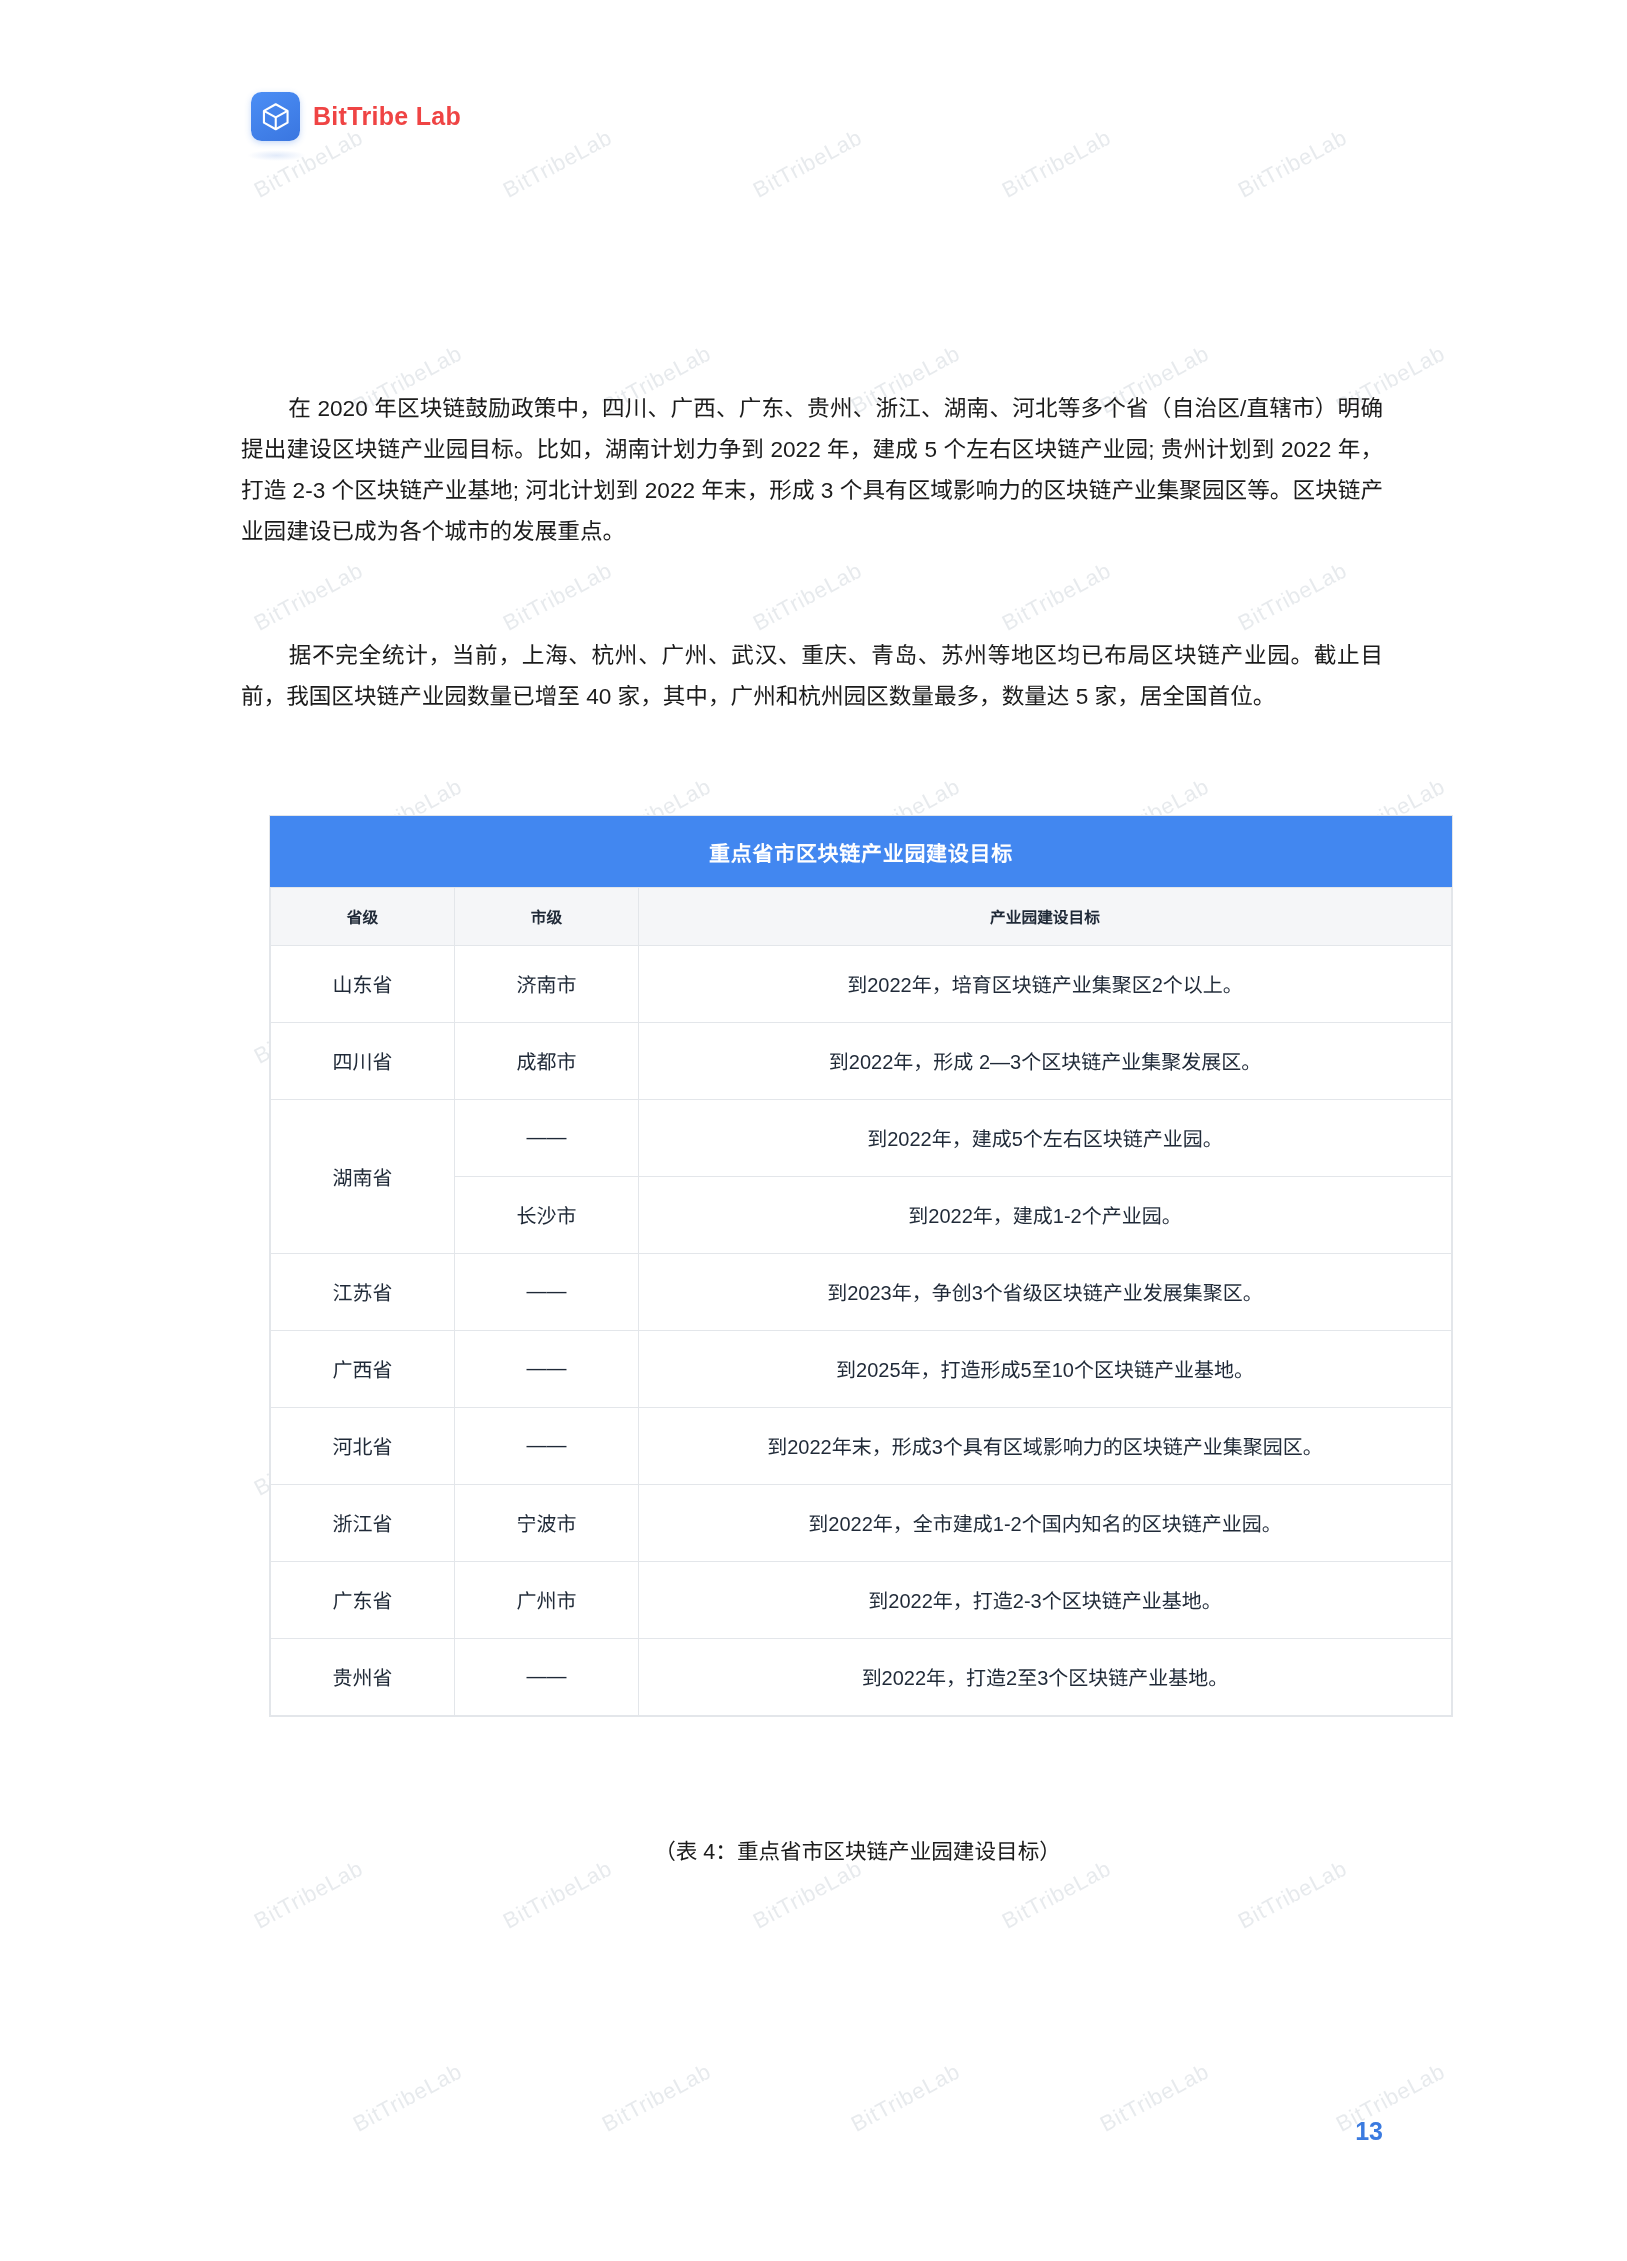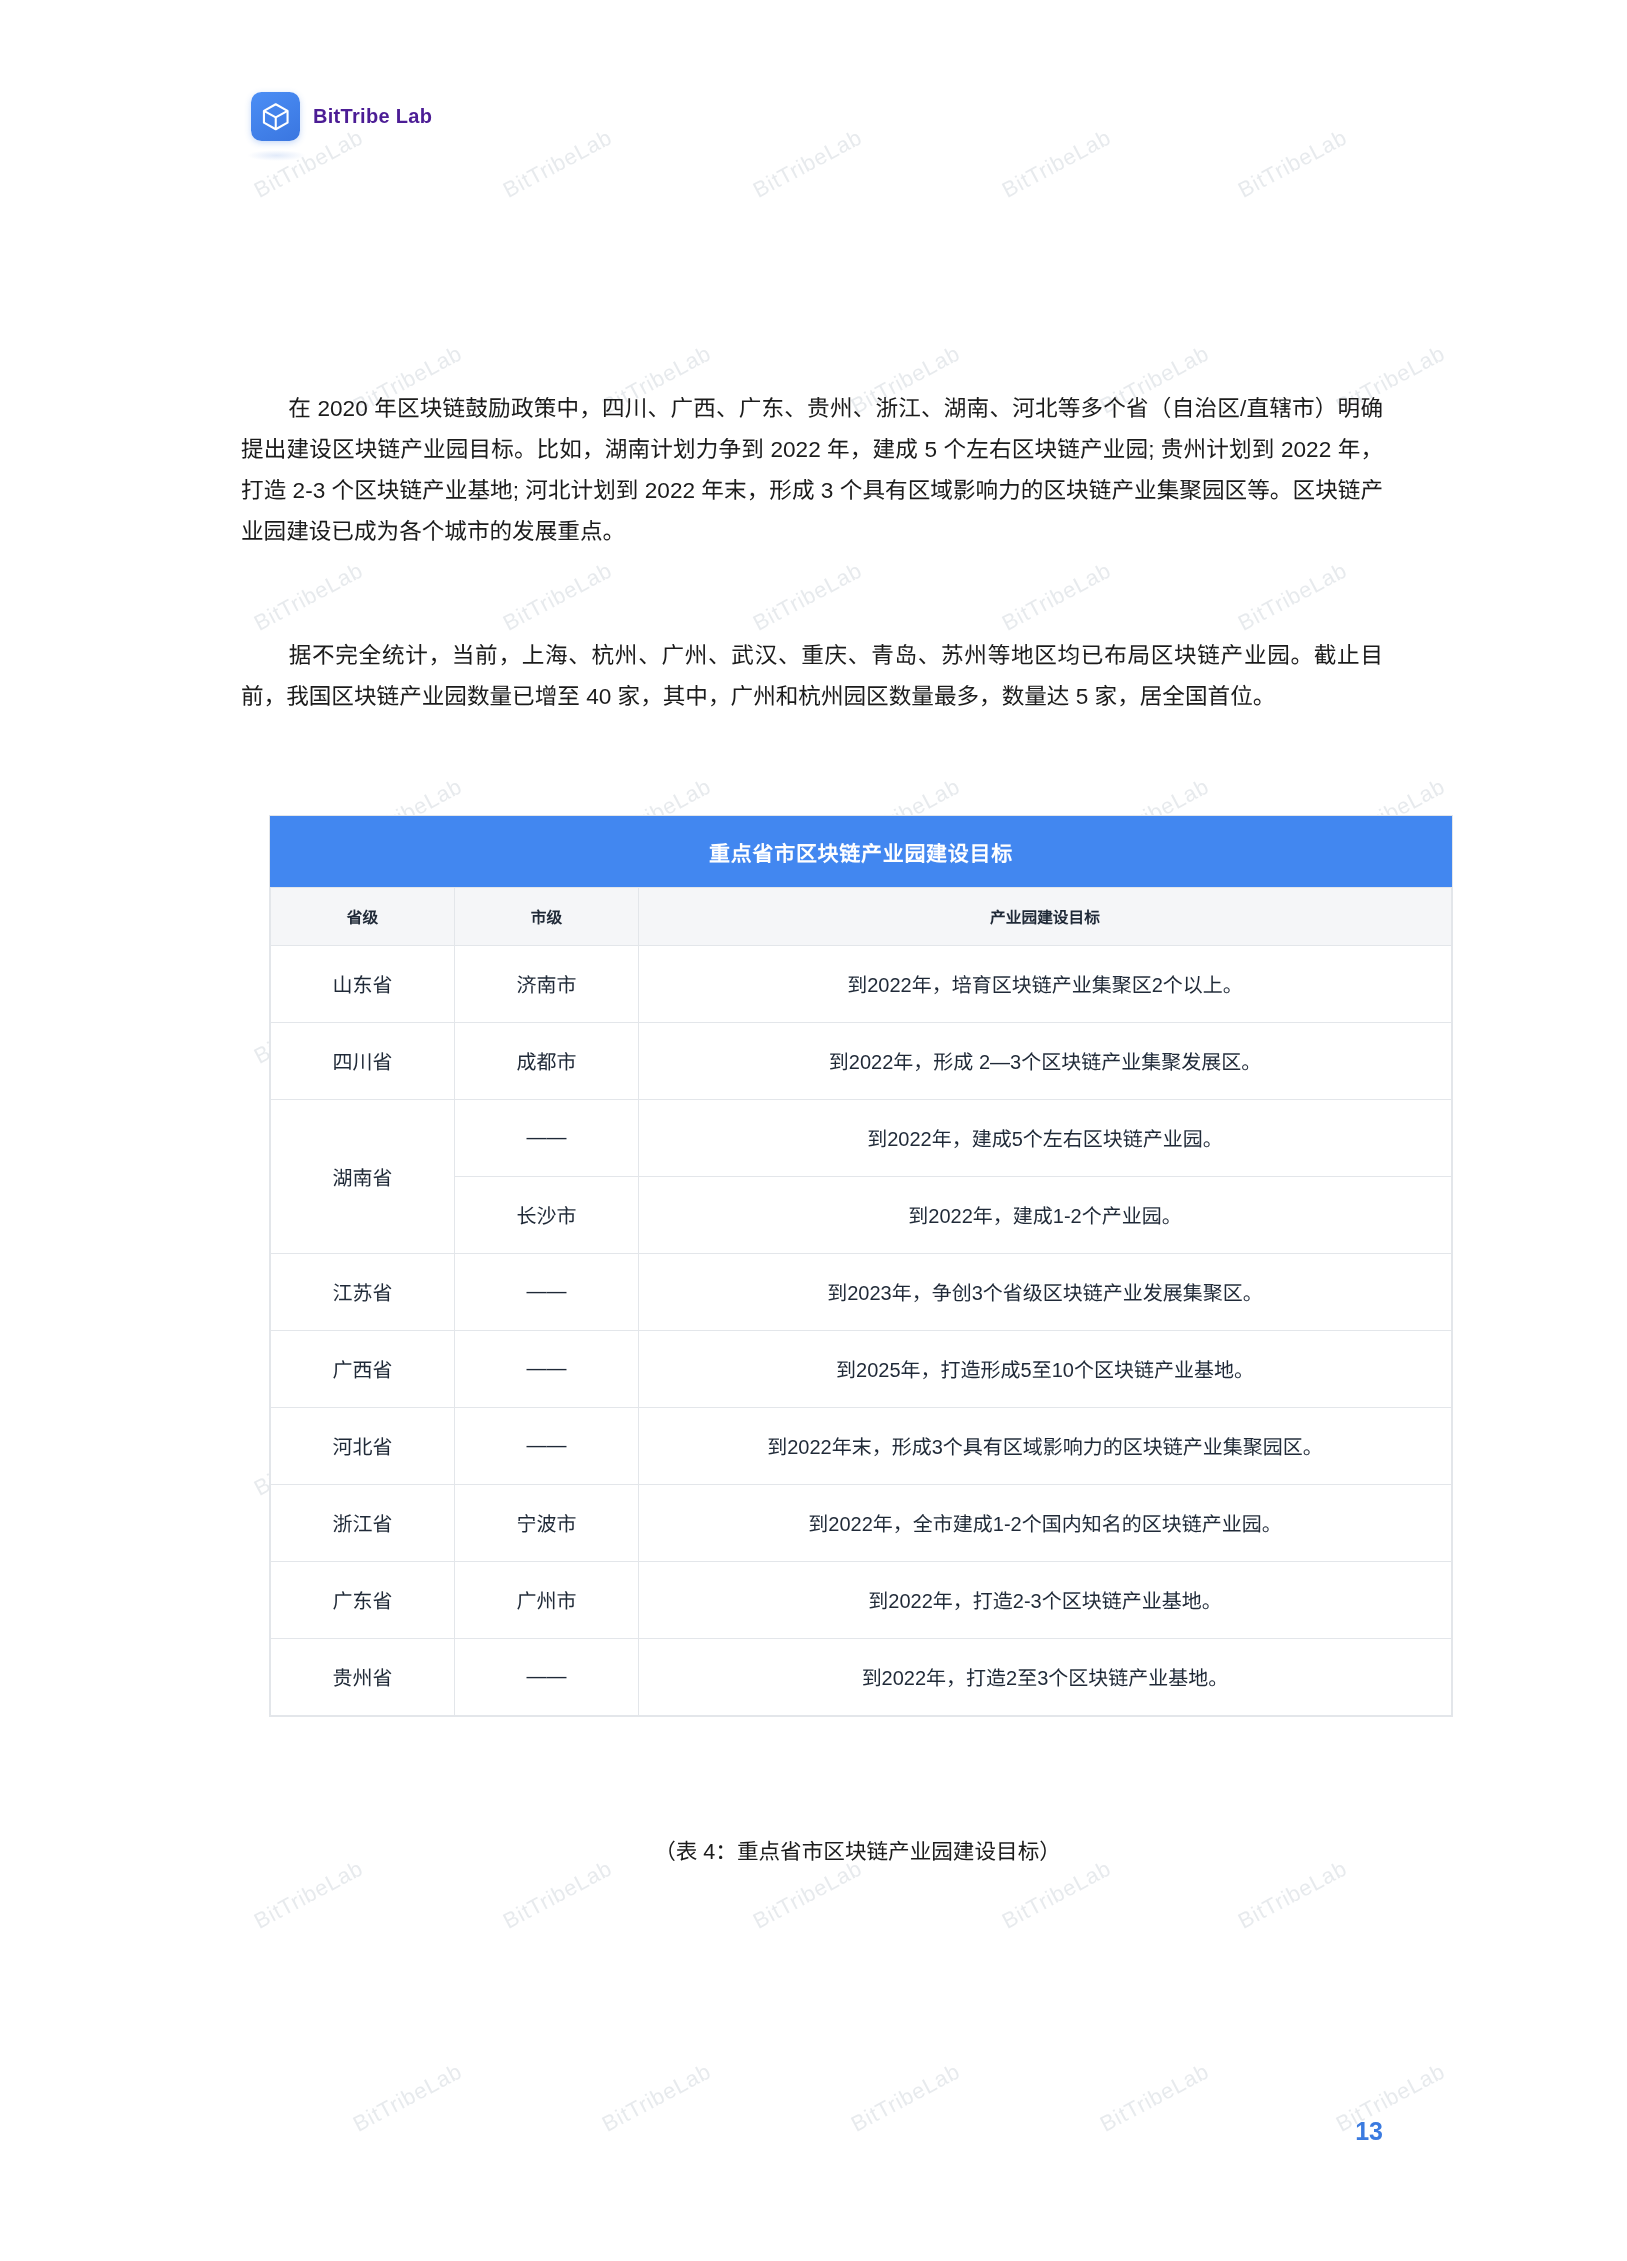--- a/index.html
+++ b/index.html
@@ -54,23 +54,23 @@
   .logo-mark {
     width: 49px;
     height: 49px;
     border-radius: 10.5px;
     background: linear-gradient(150deg, #4b8ef5 0%, #3a76e0 100%);
     position: relative;
     box-shadow: 0 2px 6.6px rgba(70,130,230,.30);
   }
   .logo-mark svg { position: absolute; left: 8.5px; top: 8.5px; }
   .logo-text {
-    font-size: 20px;
-    font-weight: bold;
-    color: #4c1d95;
+    font-size: 25px;
+    font-weight: bold;
+    color: #ef4444;
     letter-spacing: 0.3px;
   }
   .logo-shadow {
     position: absolute;
     left: 247px;
     top: 150px;
     width: 59px;
     height: 10.5px;
     background: radial-gradient(ellipse at center, rgba(120,160,230,.22) 0%, rgba(255,255,255,0) 70%);
   }

